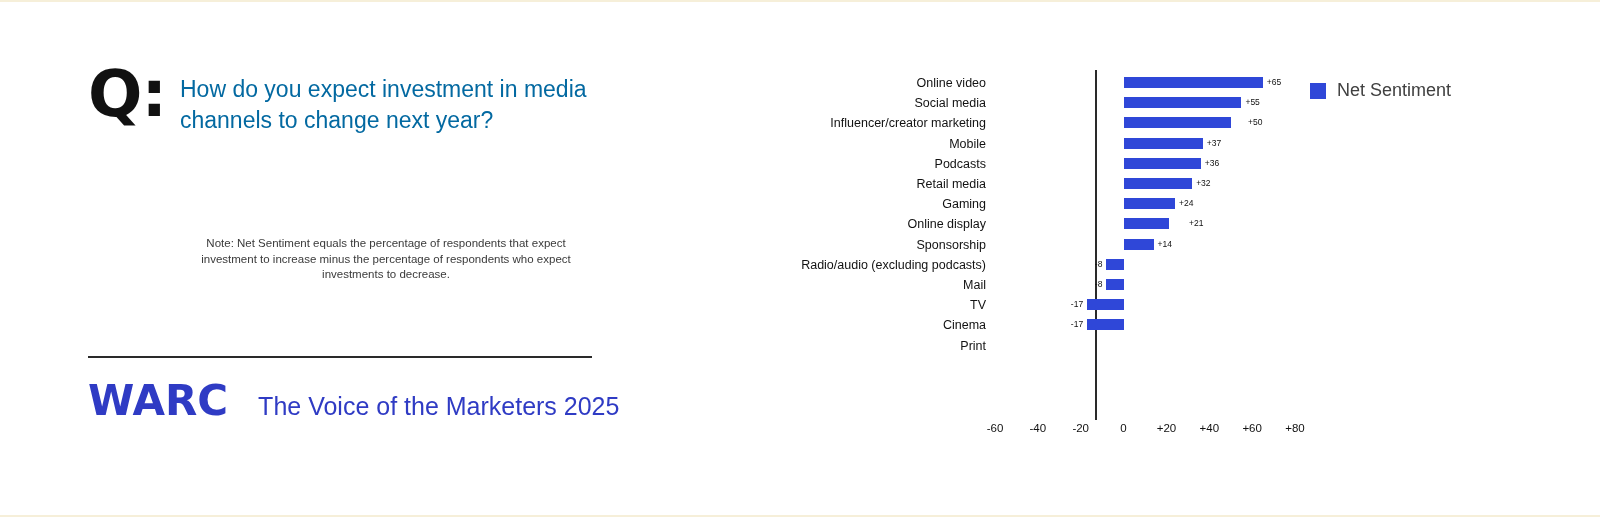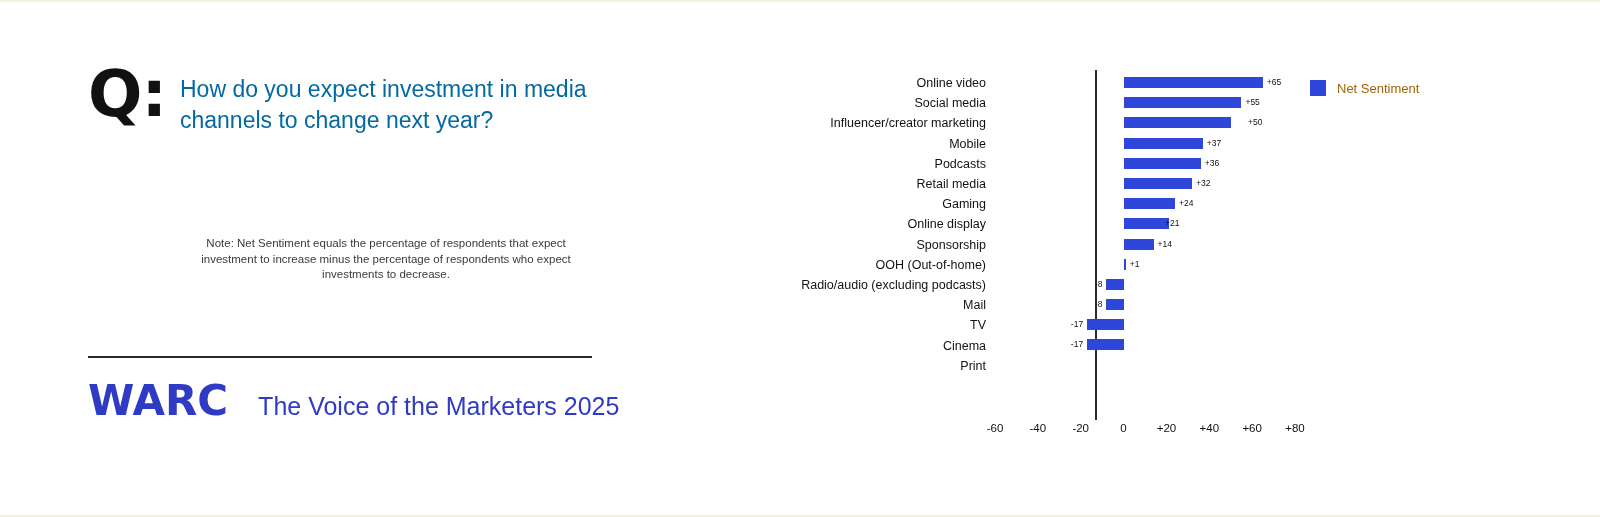--- a/index.html
+++ b/index.html
@@ -168,22 +168,22 @@
     display: flex;
     align-items: center;
   }
   .legend-swatch {
     width: 16px;
     height: 16px;
     background: #2f47d8;
     margin-right: 11px;
   }
   .legend-label {
-    font-size: 13px;
-    color: #a16207;
+    font-size: 18px;
+    color: #404040;
   }
 </style>
 </head>
 <body>
 
 <div class="page">
 
   <div class="left-panel">
     <div class="q-row">
       <div class="q-mark">Q:</div>
@@ -246,35 +246,28 @@
           <div class="cat-label">Gaming</div>
           <div class="track">
             <div class="bar" style="background: rgb(47, 71, 216); left: 128.571px; width: 51.4286px;"></div>
             <div class="val-label" style="left: 184px;">+24</div>
           </div>
         </div>
         <div class="bar-row">
           <div class="cat-label">Online display</div>
           <div class="track">
             <div class="bar" style="background: rgb(47, 71, 216); left: 128.571px; width: 45px;"></div>
-            <div class="val-label" style="left: 170px;">+21</div>
+            <div class="val-label" style="left: 194px;">+21</div>
           </div>
         </div>
         <div class="bar-row">
           <div class="cat-label">Sponsorship</div>
           <div class="track">
             <div class="bar" style="background: rgb(47, 71, 216); left: 128.571px; width: 30px;"></div>
             <div class="val-label" style="left: 162.571px;">+14</div>
-          </div>
-        </div>
-        <div class="bar-row">
-          <div class="cat-label">OOH (Out-of-home)</div>
-          <div class="track">
-            <div class="bar" style="background: rgb(47, 71, 216); left: 128.571px; width: 2.14286px;"></div>
-            <div class="val-label" style="left: 134.714px;">+1</div>
           </div>
         </div>
         <div class="bar-row">
           <div class="cat-label">Radio/audio (excluding podcasts)</div>
           <div class="track">
             <div class="bar" style="background: rgb(47, 71, 216); left: 111.429px; width: 17.1429px;"></div>
             <div class="val-label" style="left: 107.429px; transform: translateX(-100%);">-8</div>
           </div>
         </div>
         <div class="bar-row">

